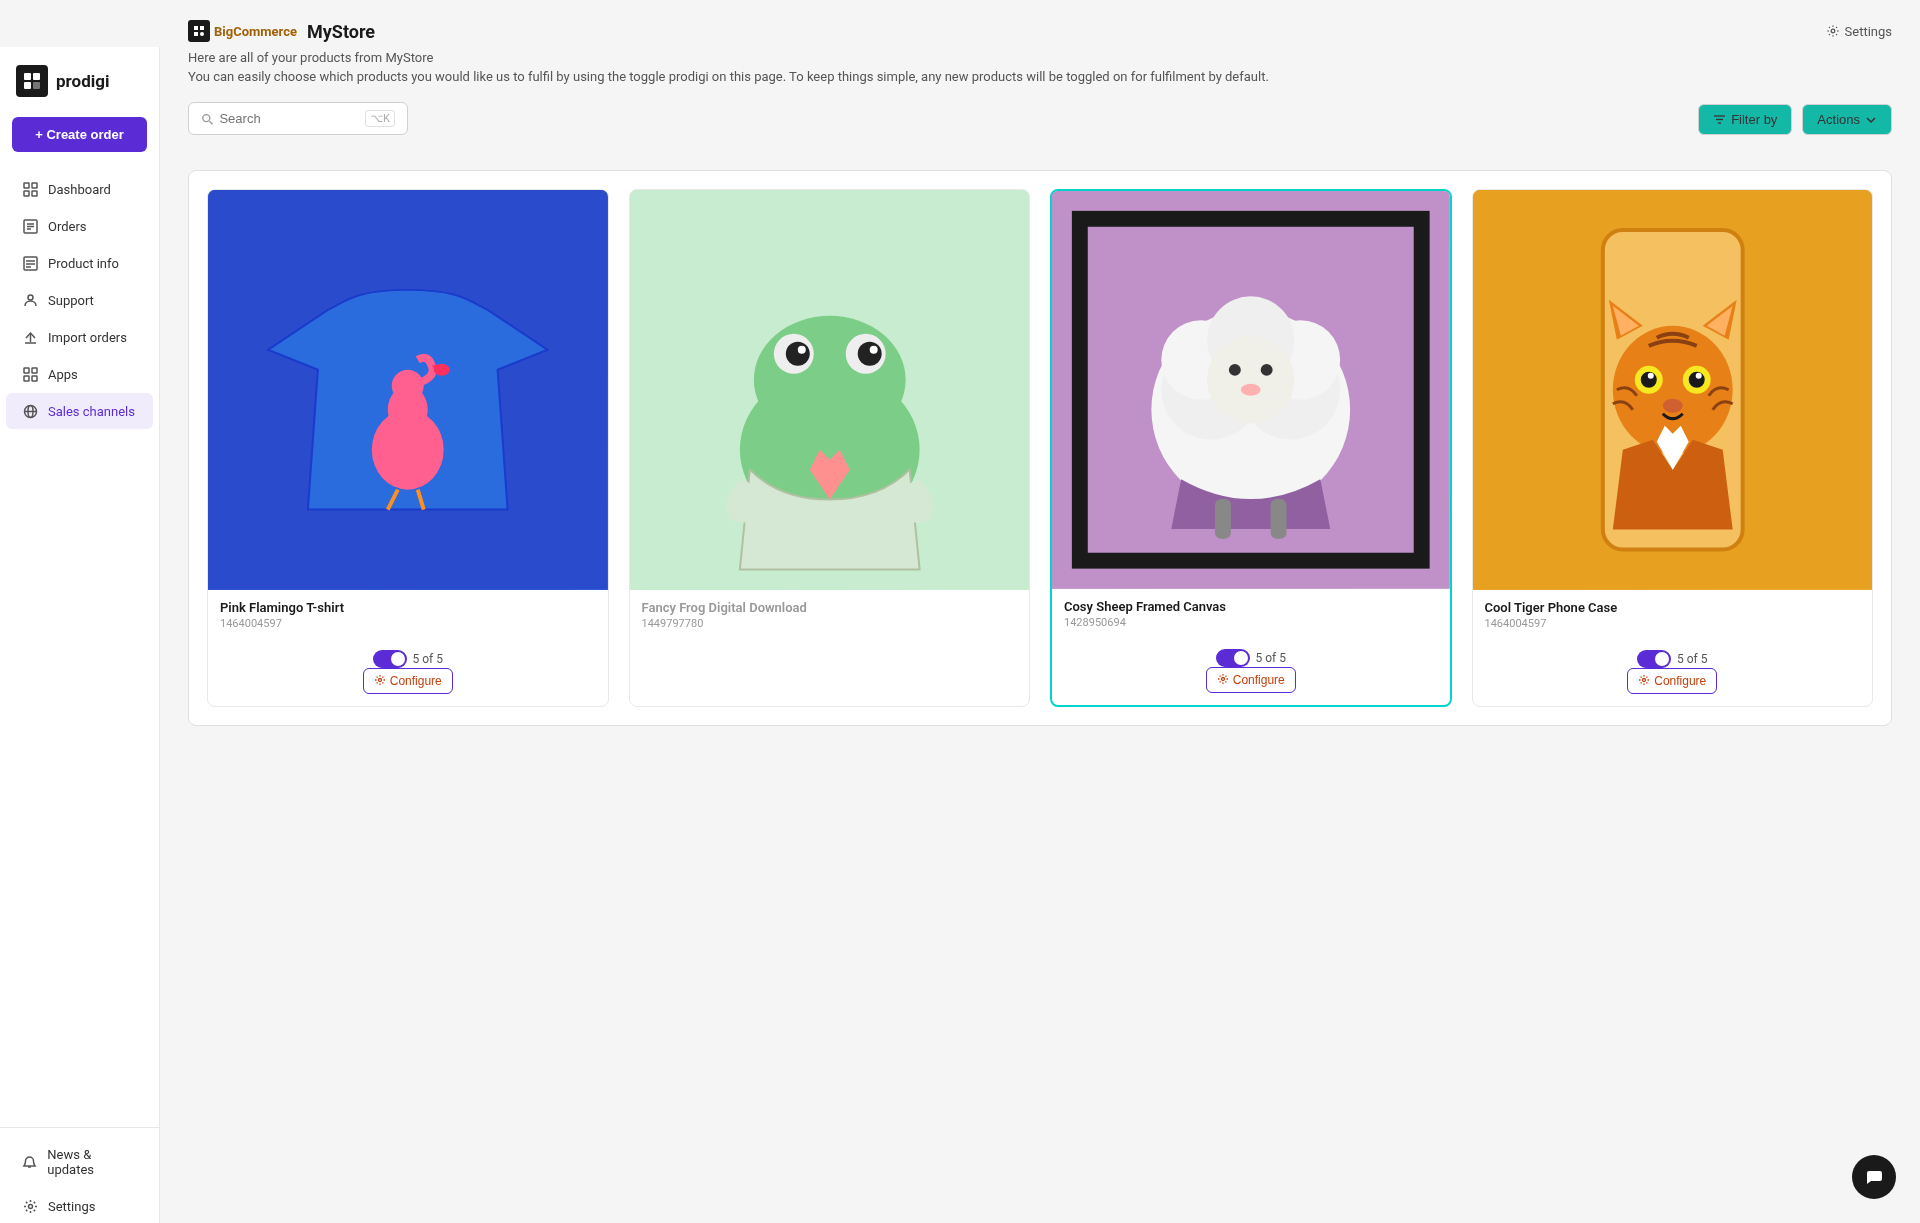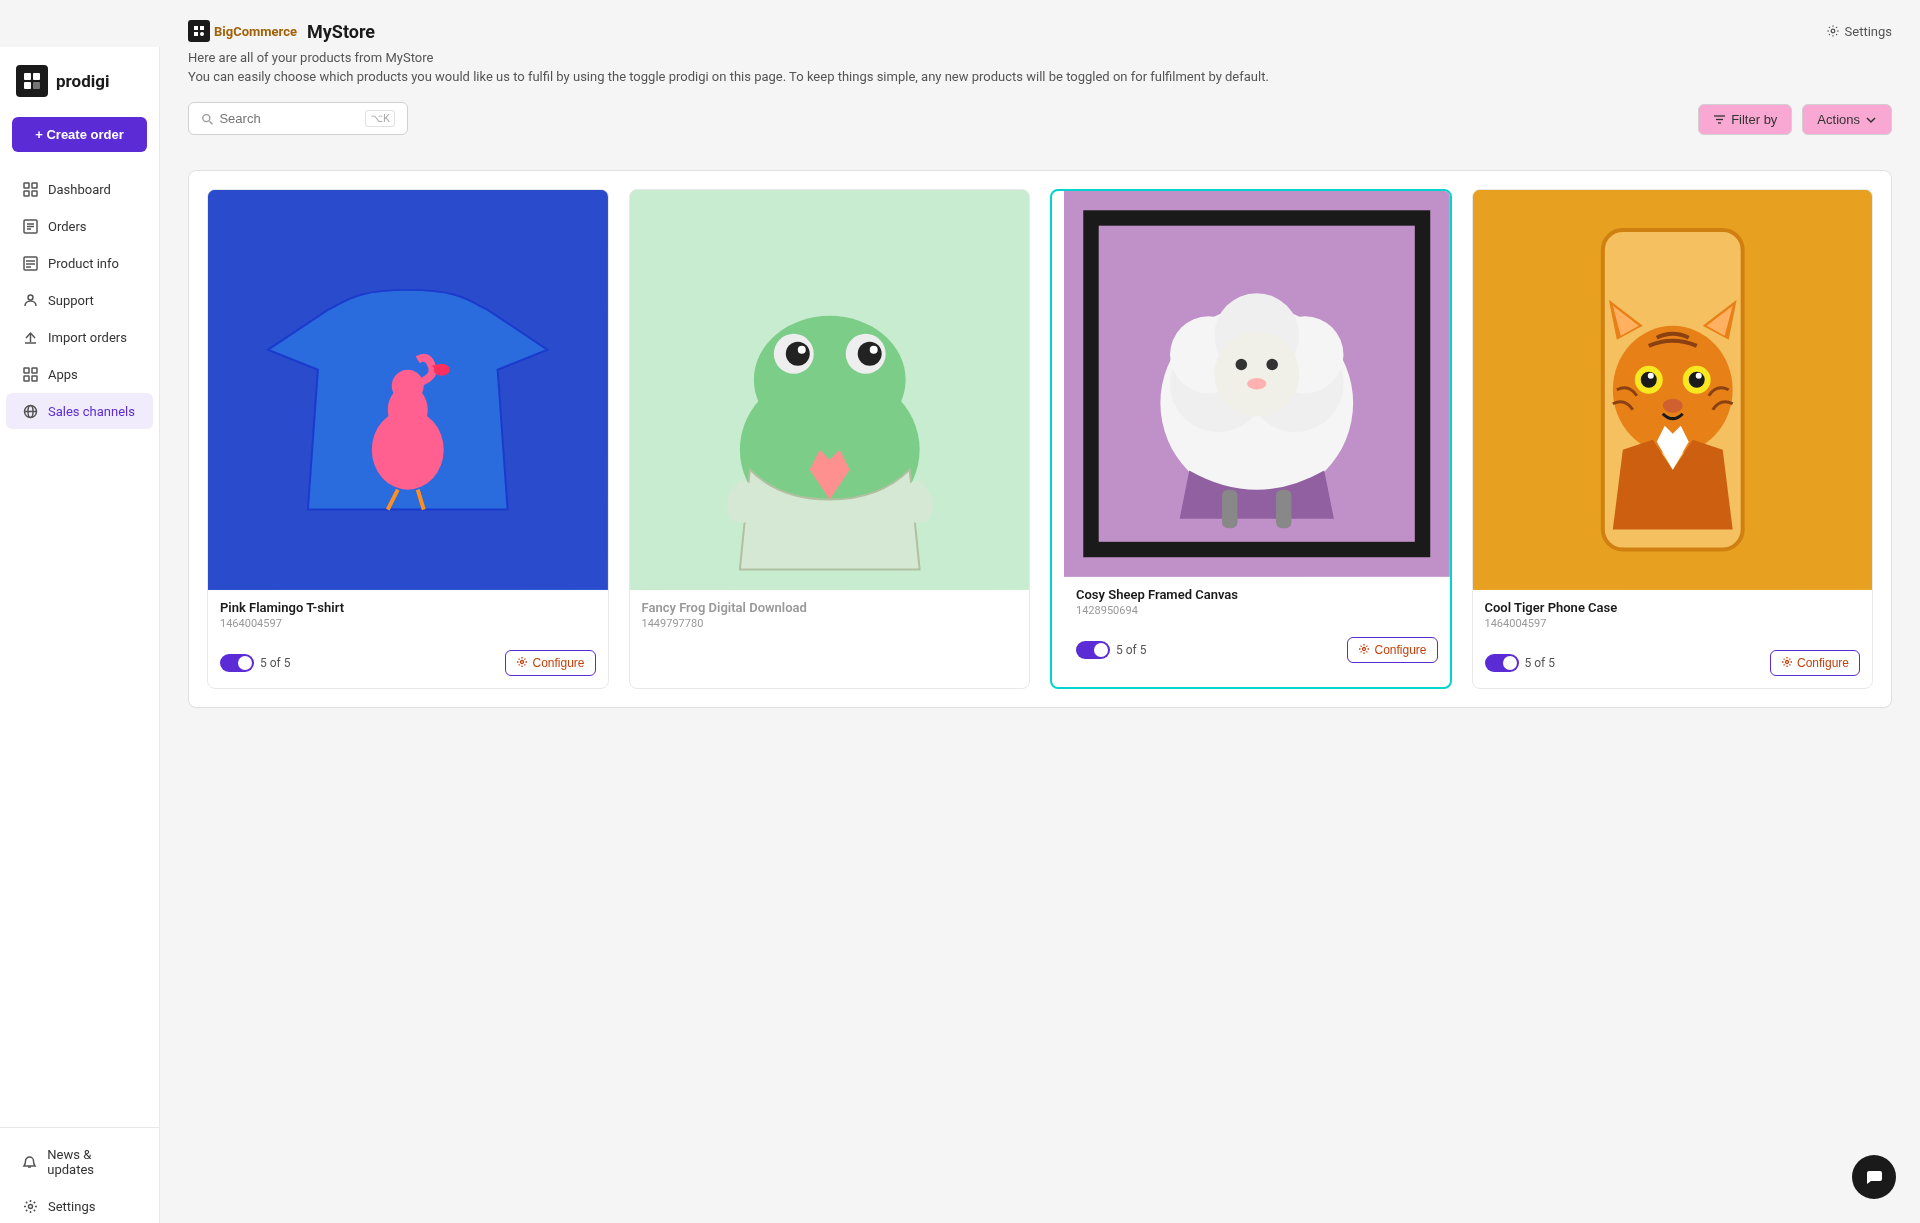--- a/index.html
+++ b/index.html
@@ -122,21 +122,21 @@
       border: none; outline: none; font-size: 13px; color: #333; background: transparent; width: 140px;
     }
     .search-shortcut { font-size: 11px; color: #aaa; border: 1px solid #e0e0e0; border-radius: 3px; padding: 1px 4px; }
 
     .toolbar-right { display: flex; gap: 10px; }
     .filter-btn, .actions-btn {
       display: flex; align-items: center; gap: 5px;
       border: 1px solid #d0d0d0;
       border-radius: 6px;
       padding: 7px 14px;
-      font-size: 13px; background: #f9a8d4; cursor: pointer; color: #333;
+      font-size: 13px; background: #14b8a6; cursor: pointer; color: #333;
     }
 
     
     .products-container {
       background: #fff;
       border-radius: 8px;
       border: 1px solid #e0e0e0;
       padding: 18px;
       margin-top: 35px;
     }
@@ -146,40 +146,40 @@
       gap: 20px;
     }
     .product-card {
       border: 1px solid #e8e8e8;
       border-radius: 8px;
       overflow: hidden;
       background: #fff;
     }
     .product-card.highlighted {
       border: 2px solid #00d4cc;
-      padding-left: 12px;
     }
     .product-image {
       width: 100%;
       aspect-ratio: 1;
       overflow: hidden;
       display: flex; align-items: center; justify-content: center;
     }
     .product-image canvas, .product-image svg {
       width: 100%; height: 100%; object-fit: cover;
     }
     .product-info-section {
       padding: 10px 12px;
     }
     .product-name { font-size: 13px; font-weight: 600; color: #1a1a1a; margin-bottom: 2px; }
     .product-id { font-size: 11px; color: #999; margin-bottom: 10px; }
 
     .product-actions {
       display: flex; align-items: center; justify-content: space-between;
       padding: 0 12px 12px;
+      flex-direction: column;
     }
     .toggle-group { display: flex; align-items: center; gap: 6px; }
     .toggle-label { font-size: 12px; color: #555; }
     .toggle {
       width: 34px; height: 18px;
       border-radius: 9px;
       background: #5b2bd5;
       position: relative;
       cursor: pointer;
       flex-shrink: 0;

